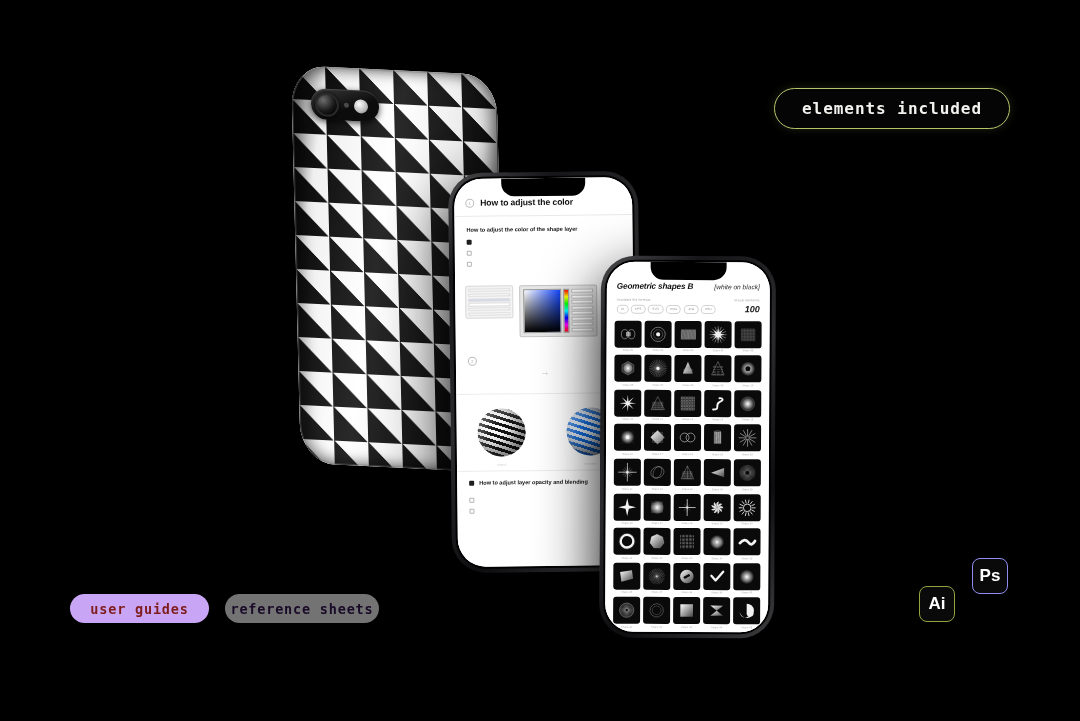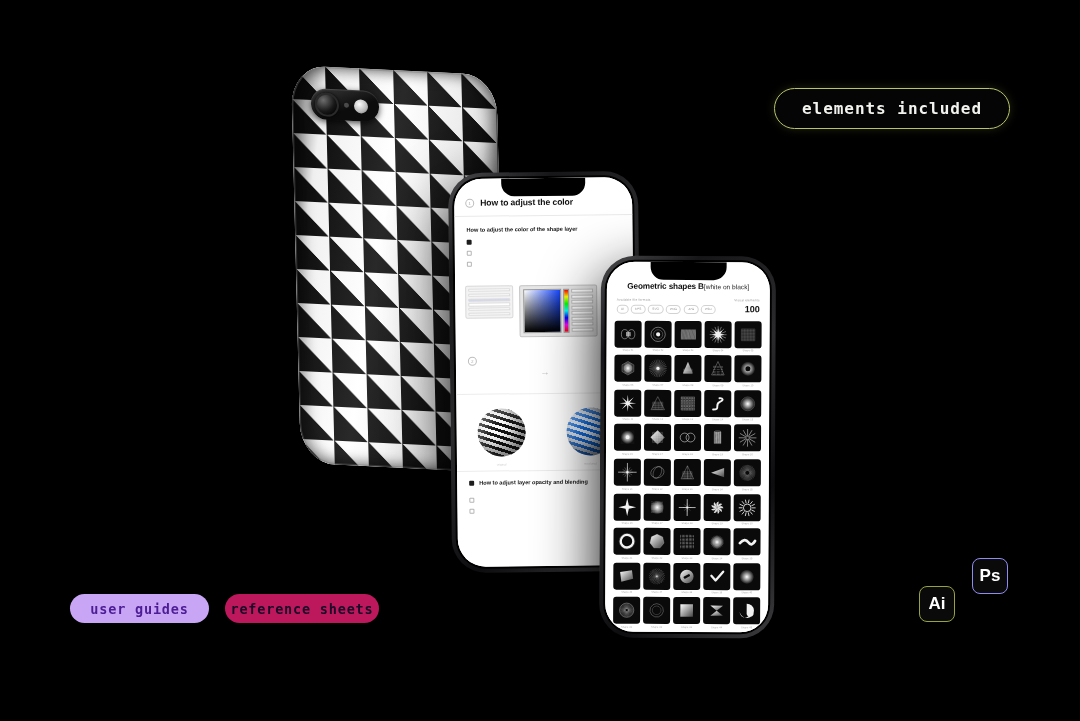--- a/index.html
+++ b/index.html
@@ -25,26 +25,26 @@
     left: 774px; top: 88px; width: 236px; height: 41px;
     background: #050505;
     border: 1.3px solid #b9c46a;
     color: #f2f2ee;
     font-size: 16px;
     box-shadow: 0 0 10px rgba(185,196,106,0.18);
   }
   #badge-userguides {
     left: 70px; top: 594px; width: 139px; height: 29px;
     background: #c9a6f5;
-    color: #4c1d95;
+    color: #7f1d1d;
     font-size: 13.5px;
   }
   #badge-reference {
     left: 225px; top: 594px; width: 154px; height: 29px;
-    background: #be185d;
+    background: #737373;
     color: #190a28;
     font-size: 13.5px;
   }
 
   
   .app-icon {
     position: absolute;
     width: 36px; height: 36px;
     border-radius: 8px;
     display: flex; align-items: center; justify-content: center;
@@ -238,32 +238,32 @@
 
   
   #phone-catalog {
     left: 600px; top: 256px;
     width: 175px; height: 382px;
     transform: rotate(0.3deg);
     z-index: 5;
   }
   #cat { position: absolute; inset: 0; background: #fff; display: flex; flex-direction: column; }
   .cat-head { padding: 20px 10px 0 10px; }
-  .cat-title-row { display: flex; justify-content: center; align-items: baseline; }
+  .cat-title-row { display: flex; justify-content: space-between; align-items: baseline; font-style: italic; }
   .cat-title { font-size: 8.2px; font-weight: 700; color: #0d0d0d; letter-spacing: -0.15px; }
   .cat-variant { font-size: 6.6px; font-weight: 400; color: #2a2a2a; }
   .cat-meta-row { display: flex; justify-content: space-between; align-items: flex-end; margin-top: 7px; }
   .cat-meta-label { font-size: 3.2px; color: #9a9a9a; letter-spacing: 0.2px; display: block; margin-bottom: 2.5px; }
   .fmt-row { display: flex; gap: 2.5px; }
   .fmt-chip {
     border: 0.6px solid #d2d2d2; border-radius: 999px;
     font-size: 3.1px; color: #8e8e8e; padding: 1.6px 3.2px; background: #fff;
     letter-spacing: 0.1px;
   }
-  .cat-count { font-size: 9px; font-weight: 700; color: #111; text-align: right; line-height: 1; }
+  .cat-count { font-size: 9px; font-weight: 700; color: #111; text-align: right; line-height: 1; font-style: italic; }
   .cat-count-wrap { text-align: right; }
   #cat-grid {
     flex: 1; display: grid; grid-template-columns: repeat(5, 1fr);
     gap: 3px 3px; padding: 7px 8px 9px 8px; align-content: start;
   }
   .tile-wrap { display: flex; flex-direction: column; align-items: center; }
   .tile {
     width: 100%; aspect-ratio: 1 / 1;
     background: #0a0a0a; border-radius: 3px;
     display: flex; align-items: center; justify-content: center;

